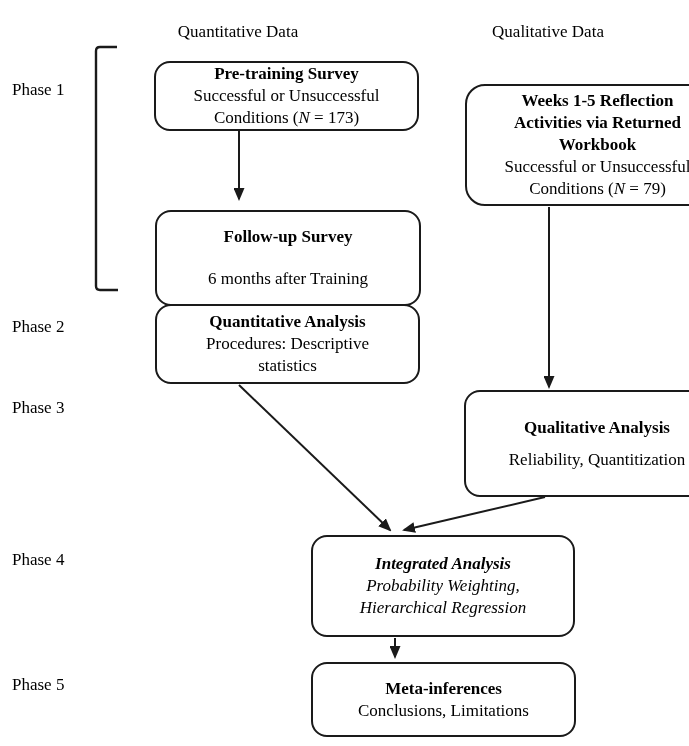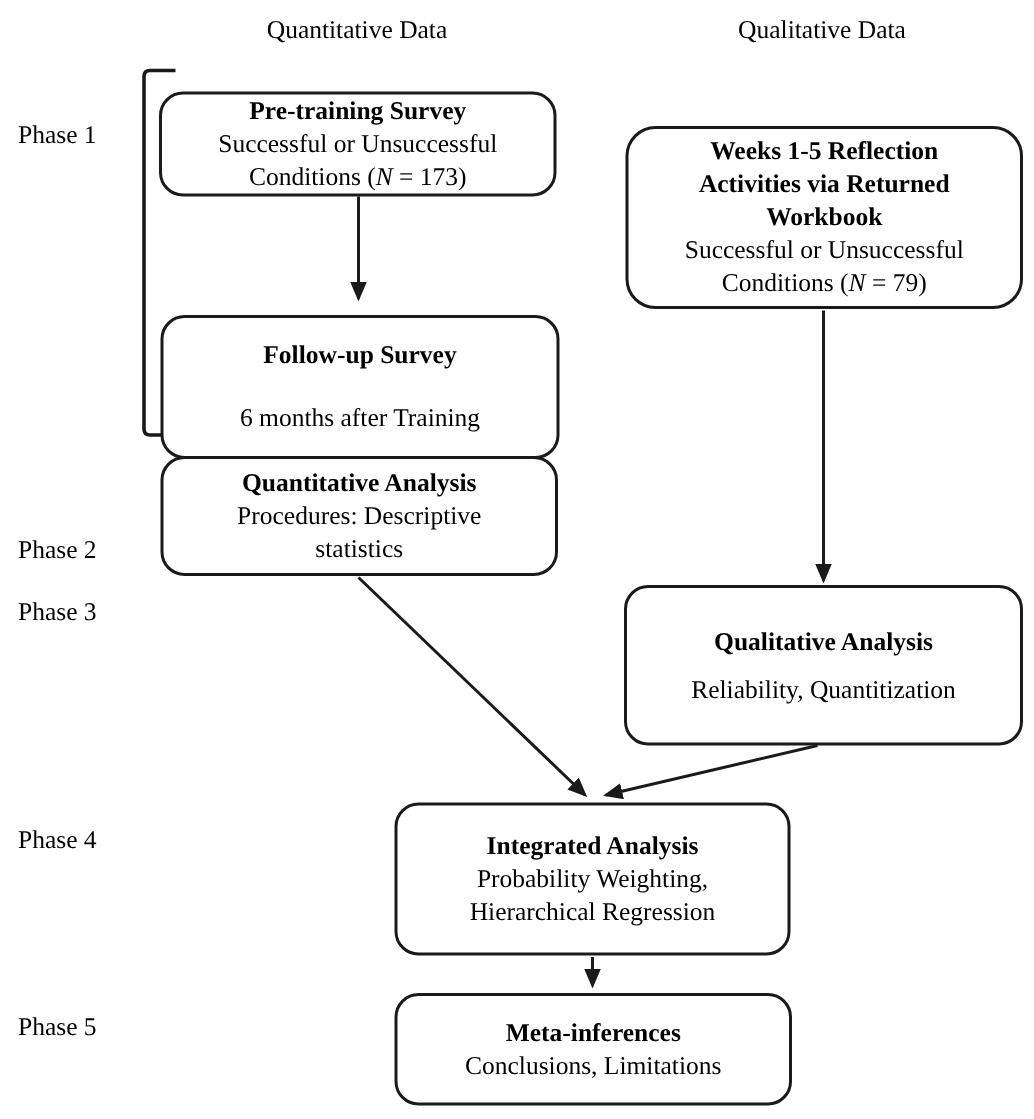--- a/index.html
+++ b/index.html
@@ -22,20 +22,21 @@
     top: 0;
     pointer-events: none;
   }
   .col-header {
     position: absolute;
     width: 220px;
     text-align: center;
     font-size: 17px;
     line-height: 24px;
     color: #000000;
+    margin-top: 12px;
   }
   .phase-label {
     position: absolute;
     left: 12px;
     width: 80px;
     font-size: 17px;
     line-height: 22px;
     color: #000000;
     text-align: left;
   }
@@ -46,20 +47,21 @@
     border: 2px solid #1a1a1a;
     border-radius: 16px;
     display: flex;
     flex-direction: column;
     justify-content: center;
     align-items: center;
     text-align: center;
     font-size: 17px;
     line-height: 22px;
     padding: 2px 6px;
+    margin-left: 48px;
   }
   .btitle {
     font-weight: bold;
   }
   .bline {
     font-weight: normal;
     text-align: right;
   }
   .ivar {
     font-style: italic;
@@ -102,21 +104,21 @@
 
     <line class="connector" marker-end="url(#arrow)" x1="545" y1="497" x2="404" y2="530"></line>
 
     <line class="connector" marker-end="url(#arrow)" x1="395" y1="638" x2="395" y2="657"></line>
   </svg>
 
   <div class="col-header" style="left:128px; top:8px;">Quantitative Data</div>
   <div class="col-header" style="left:438px; top:8px;">Qualitative Data</div>
 
   <div class="phase-label" style="top:79px;">Phase 1</div>
-  <div class="phase-label" style="top:316px;margin-top:40px;">Phase 2</div>
+  <div class="phase-label" style="top:316px;">Phase 2</div>
   <div class="phase-label" style="top:397px;">Phase 3</div>
   <div class="phase-label" style="top:549px;">Phase 4</div>
   <div class="phase-label" style="top:674px;">Phase 5</div>
 
   <div class="fbox" style="left:106px; top:61px; width:265px; height:70px;">
     <div class="btitle">Pre-training Survey</div>
     <div class="bline">Successful or Unsuccessful</div>
     <div class="bline"><span>Conditions (</span><span class="ivar">N</span><span> = 173)</span></div>
   </div>
 
@@ -137,21 +139,21 @@
     <div class="btitle">Quantitative Analysis</div>
     <div class="bline">Procedures: Descriptive</div>
     <div class="bline">statistics</div>
   </div>
 
   <div class="fbox" style="left:416px; top:390px; width:266px; height:107px;gap:10px;">
     <div class="btitle">Qualitative Analysis</div>
     <div class="bline">Reliability, Quantitization</div>
   </div>
 
-  <div class="fbox" style="left:263px; top:535px; width:264px; height:102px;">
+  <div class="fbox" style="left:263px; top:535px; width:264px; height:102px;font-style:italic;">
     <div class="btitle">Integrated Analysis</div>
     <div class="bline">Probability Weighting,</div>
     <div class="bline">Hierarchical Regression</div>
   </div>
 
   <div class="fbox" style="left:263px; top:662px; width:265px; height:75px;">
     <div class="btitle">Meta-inferences</div>
     <div class="bline">Conclusions, Limitations</div>
   </div>
 

